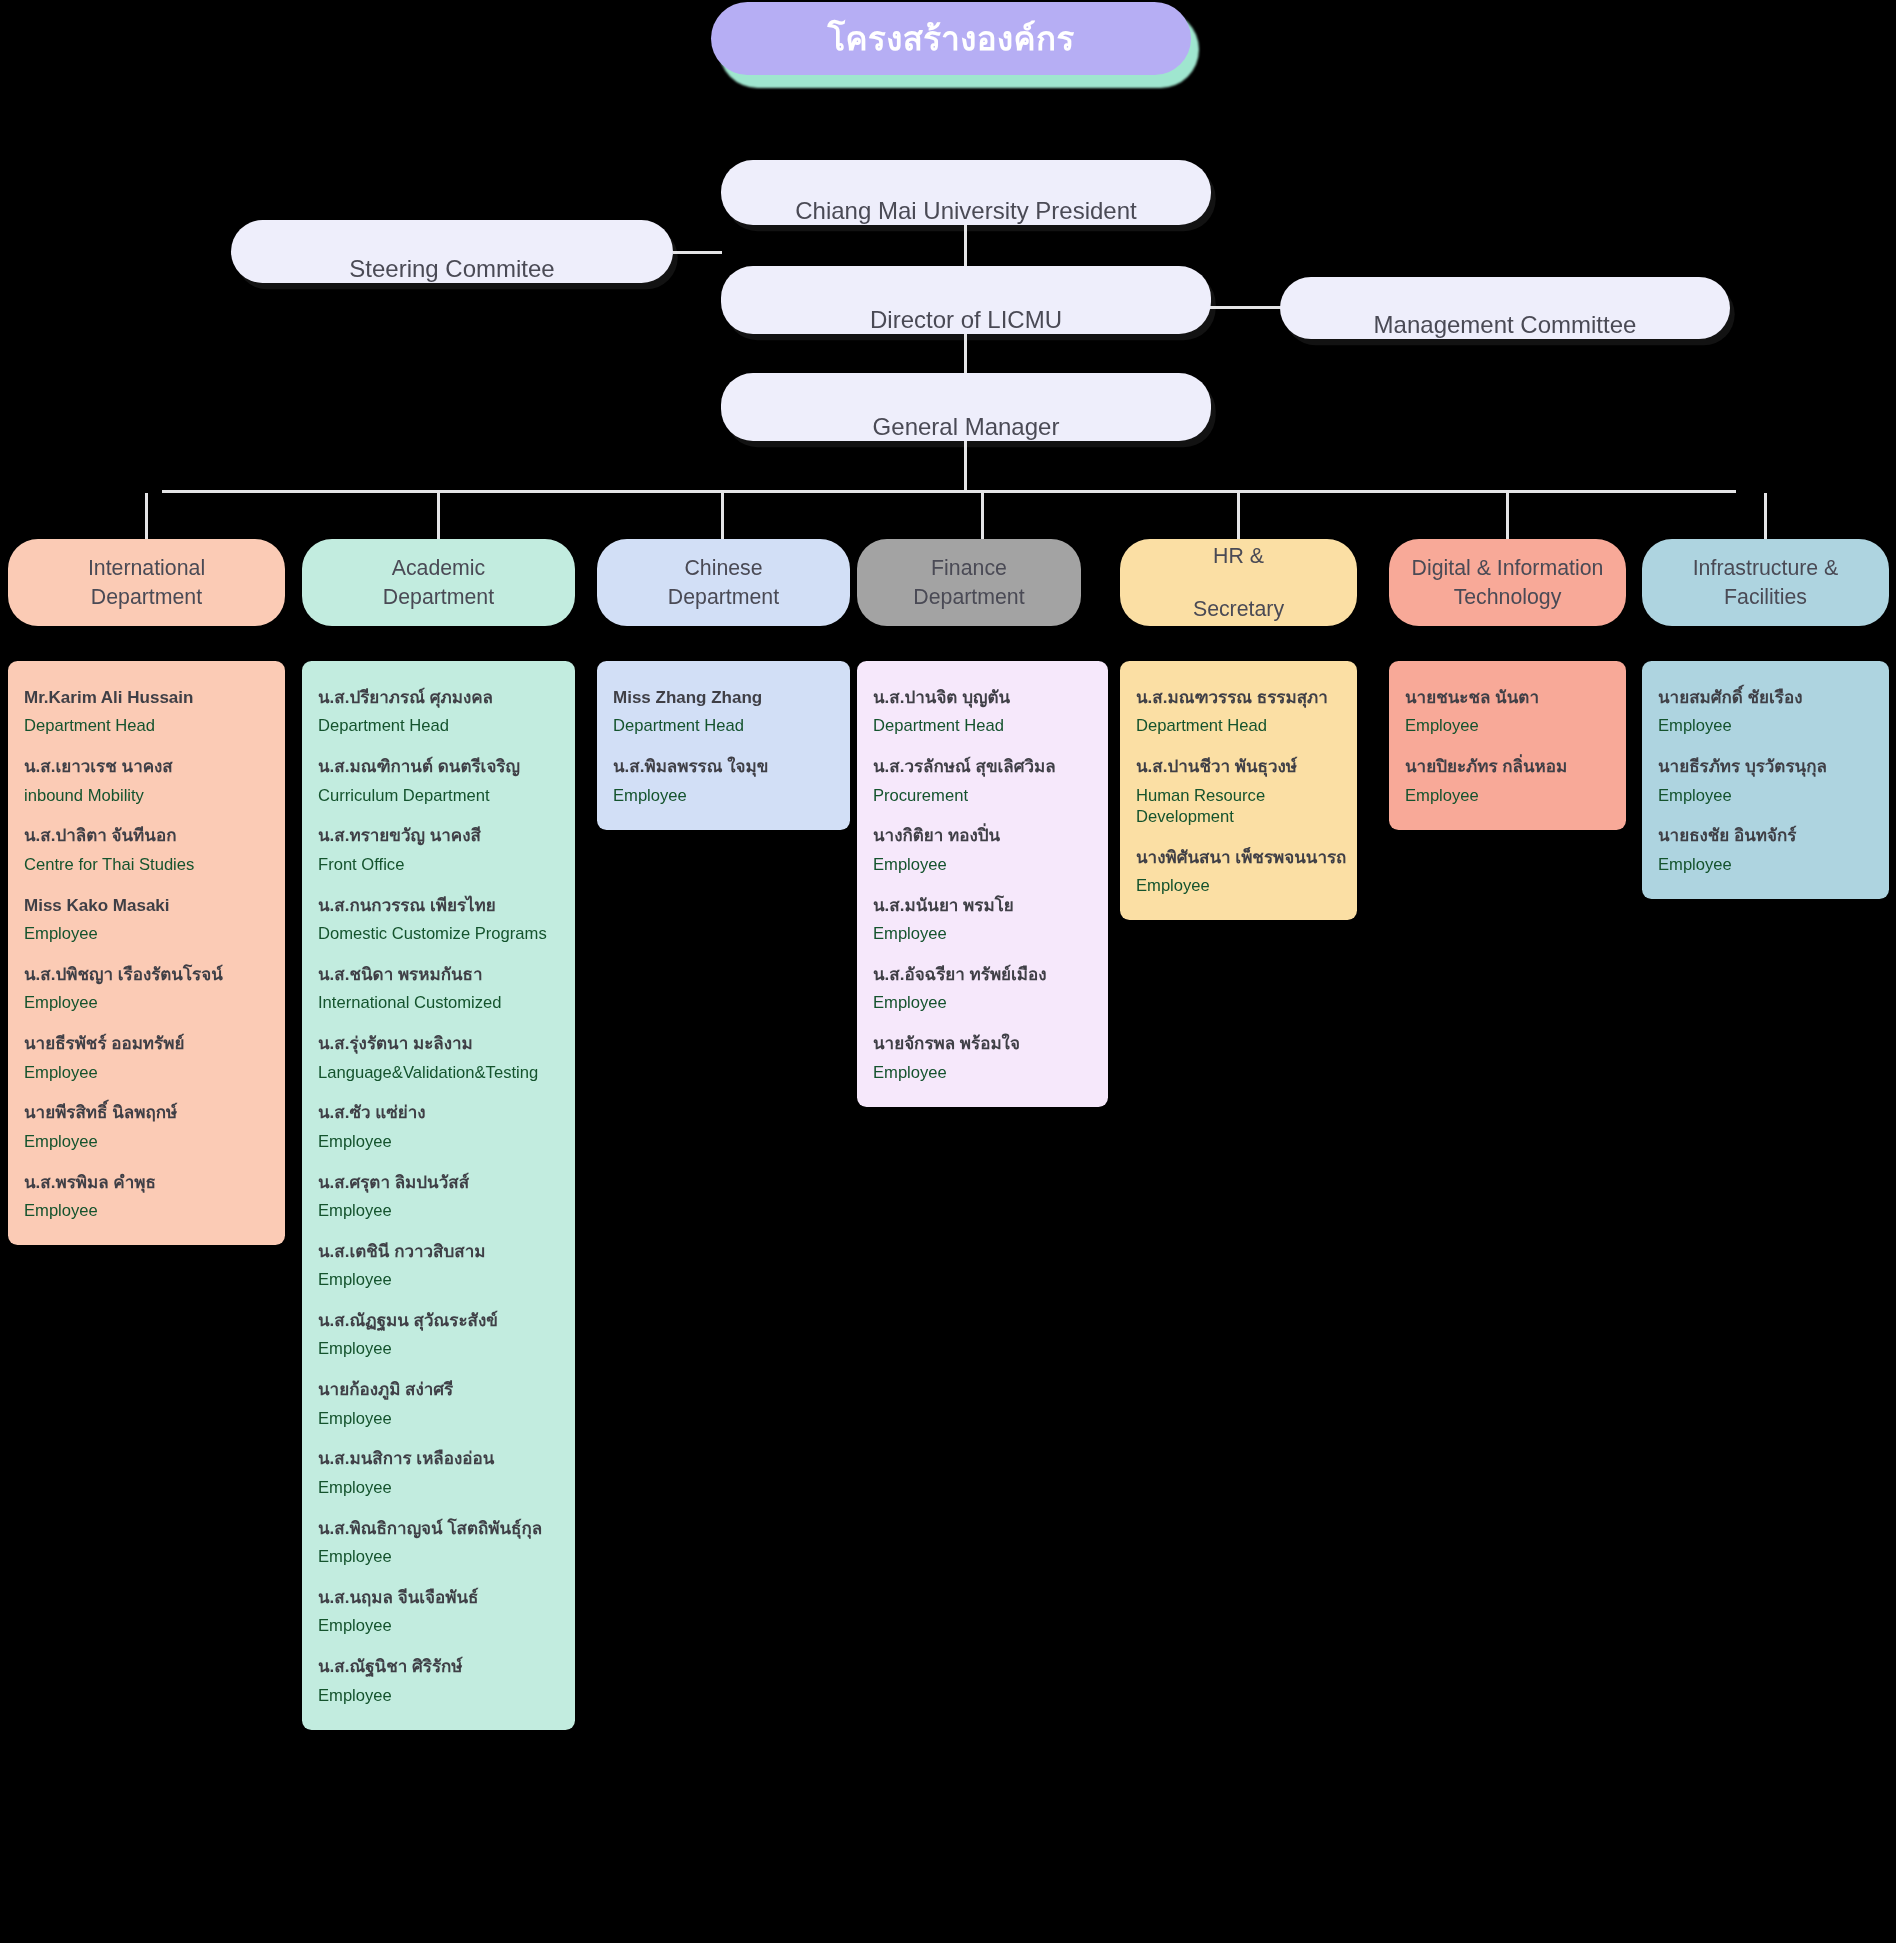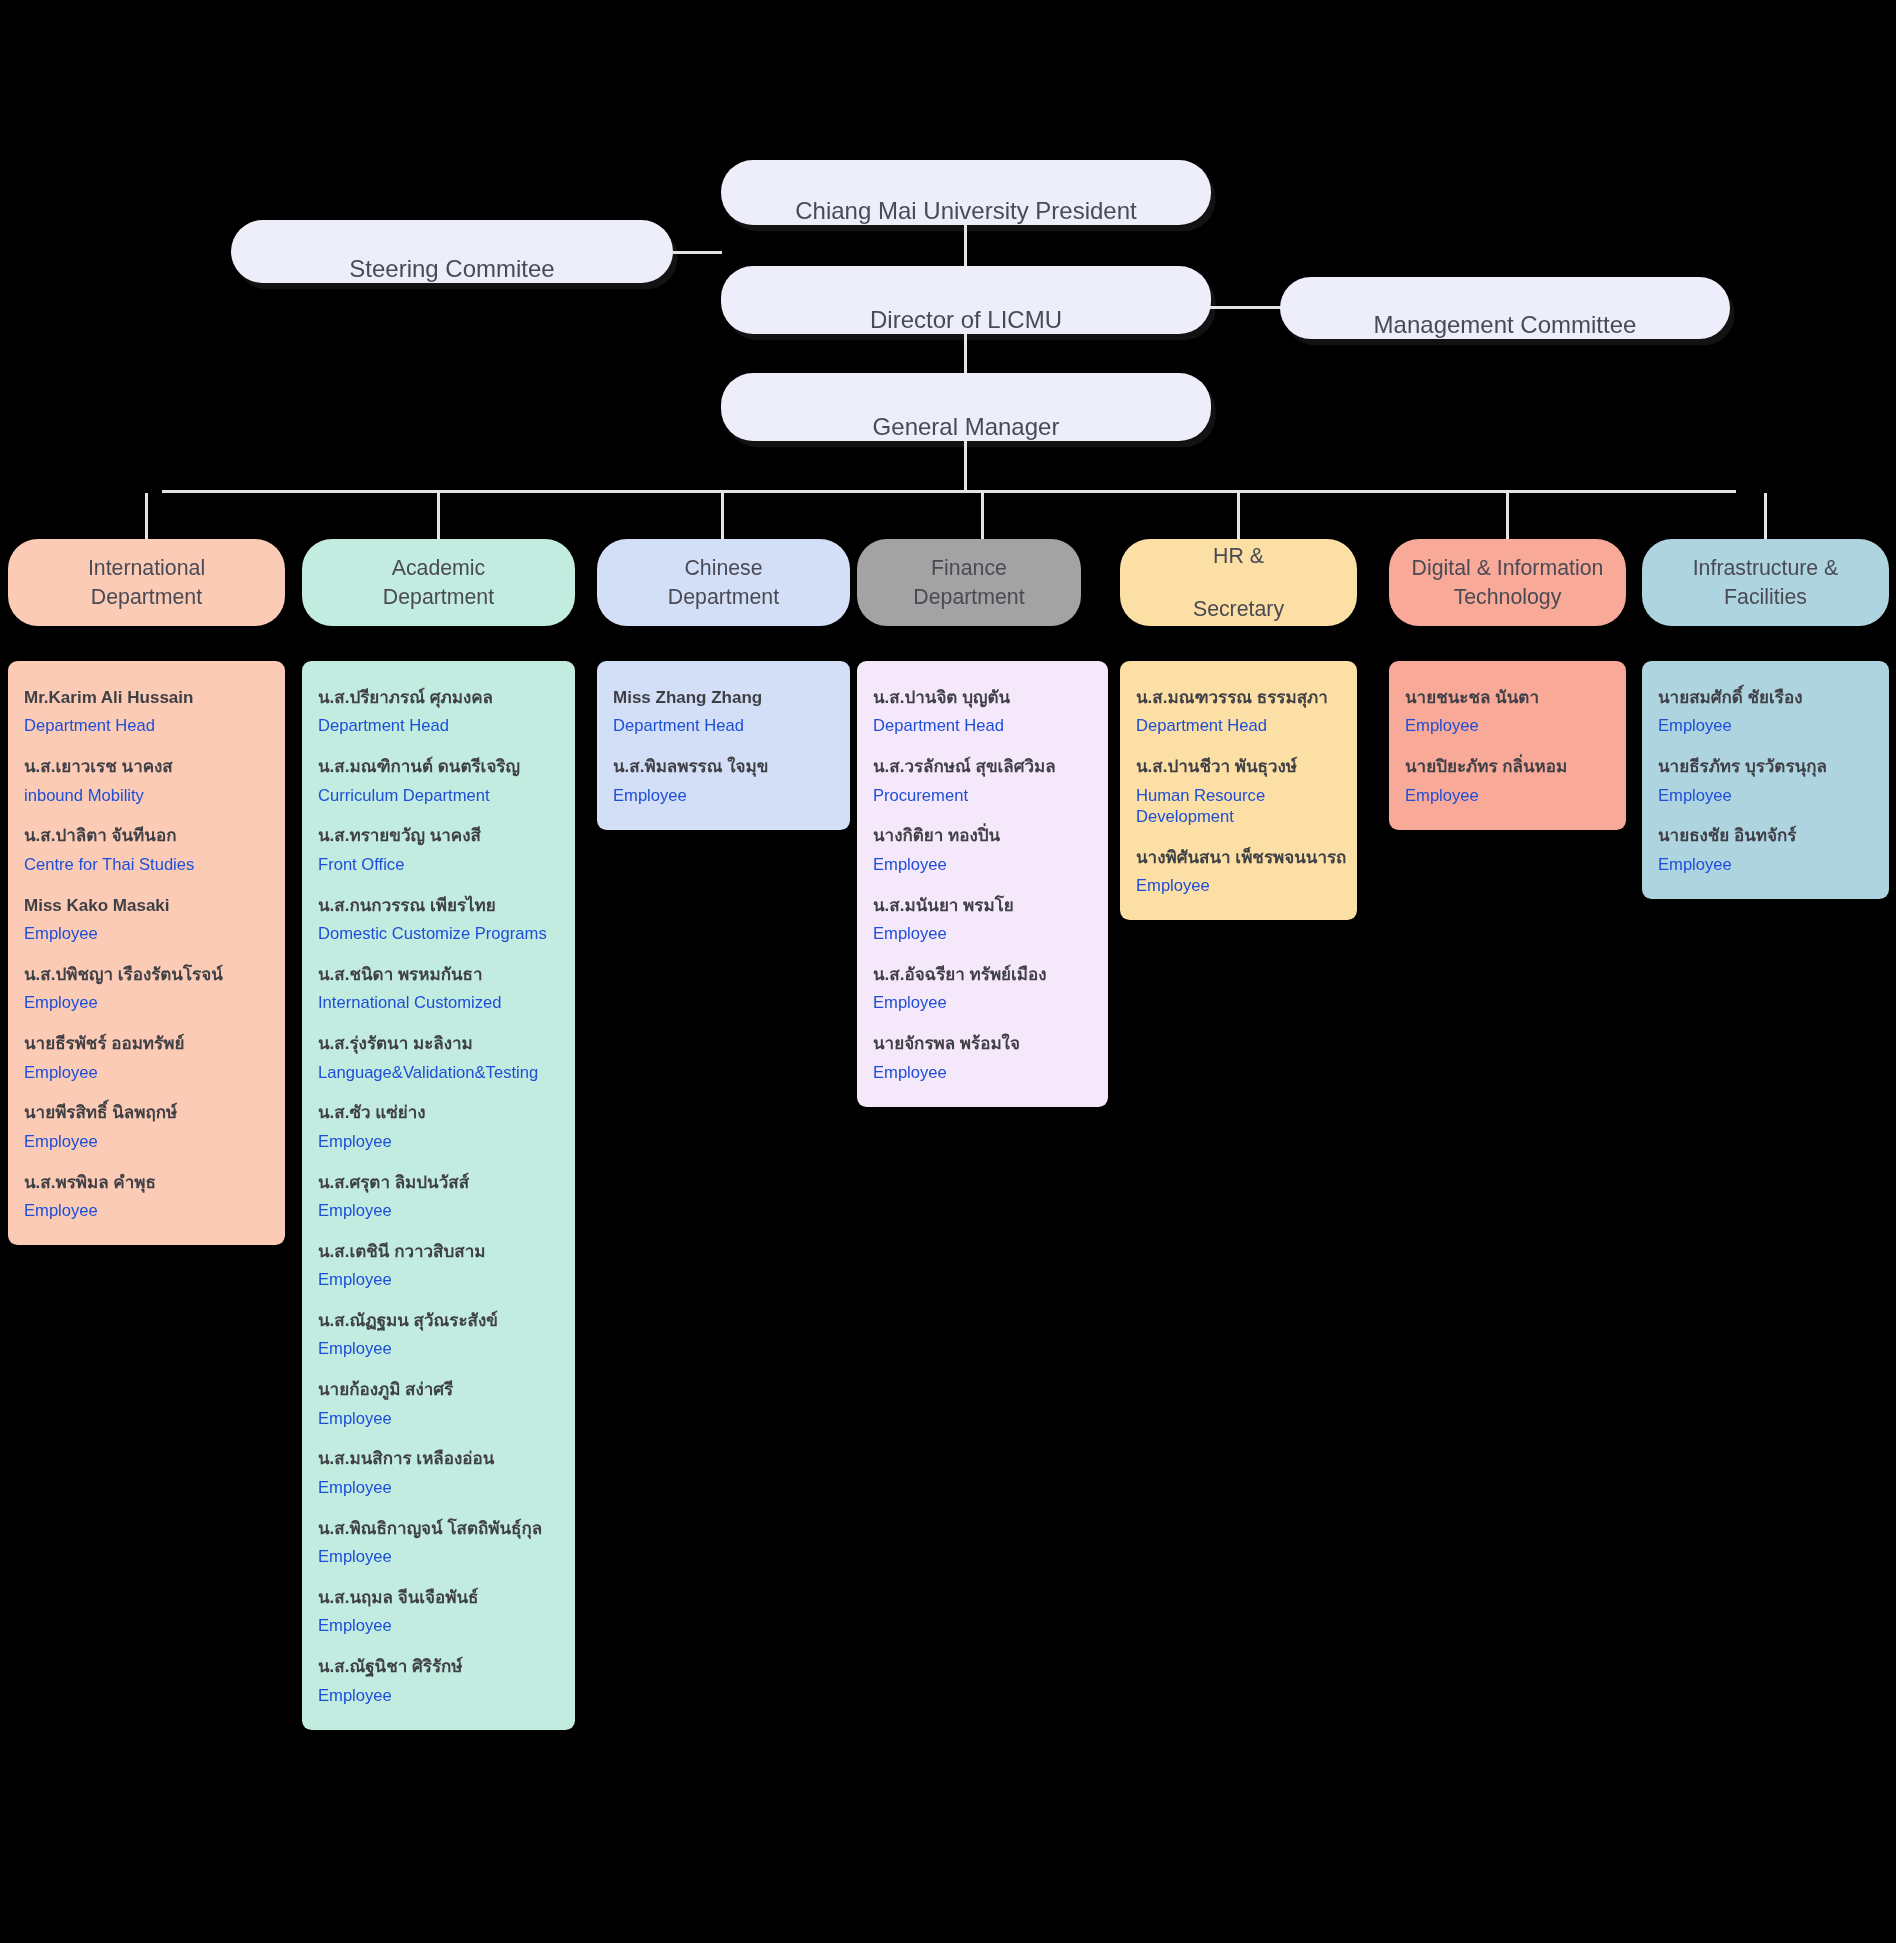--- a/index.html
+++ b/index.html
@@ -60,29 +60,35 @@
     border-radius: 9.5px;
     padding: 27px 16px 24px 16px;
   }
   .person { margin-bottom: 20.5px; }
   .person:last-child { margin-bottom: 0; }
   .p-name {
     color: #3f3f46; font-size: 17px; font-weight: 700;
     line-height: 1.2; margin: 0 0 7.1px 0; white-space: nowrap;
   }
   .p-role {
-    color: #1d4ed8; font-size: 16.6px; font-weight: 400;
+    color: #14532d; font-size: 16.6px; font-weight: 400;
     line-height: 1.28; margin: 0;
   }
 </style>
 </head>
 <body>
 
 <div id="root">
 
+  <div class="title-wrap">
+    <div class="title-shadow"></div>
+    <div class="title-box">
+      <span class="title-text">โครงสร้างองค์กร</span>
+    </div>
+  </div>
 
   <div id="connectors">
       <div class="line" style="left: 673px; top: 251px; width: 49px; height: 3.2px; background: rgb(228, 228, 230);"></div>
       <div class="line" style="left: 964px; top: 224px; width: 3.2px; height: 42px; background: rgb(228, 228, 230);"></div>
       <div class="line" style="left: 964px; top: 334px; width: 3.2px; height: 39px; background: rgb(228, 228, 230);"></div>
       <div class="line" style="left: 964px; top: 441px; width: 3.2px; height: 51px; background: rgb(228, 228, 230);"></div>
       <div class="line" style="left: 1210px; top: 306px; width: 71px; height: 3.2px; background: rgb(228, 228, 230);"></div>
       <div class="line" style="left: 162px; top: 490px; width: 1574px; height: 3.2px; background: rgb(228, 228, 230);"></div>
     </div>
 

